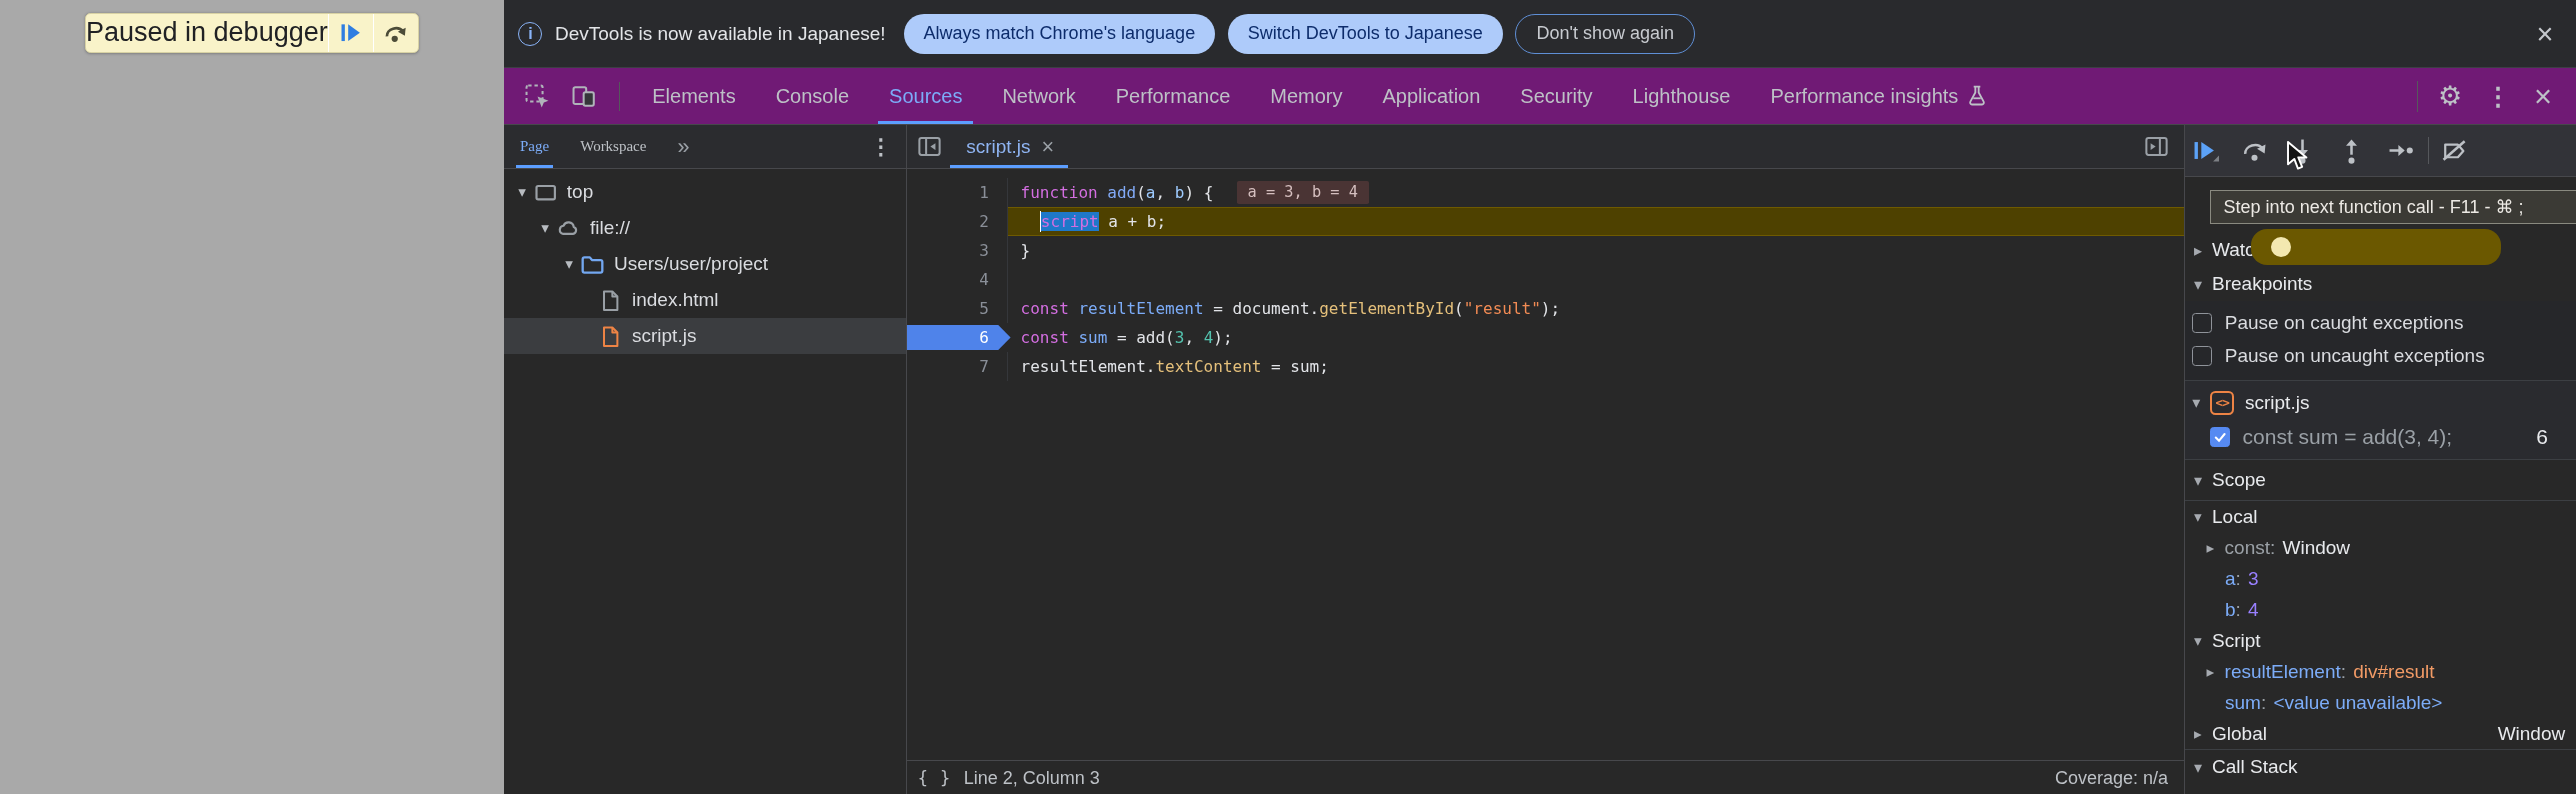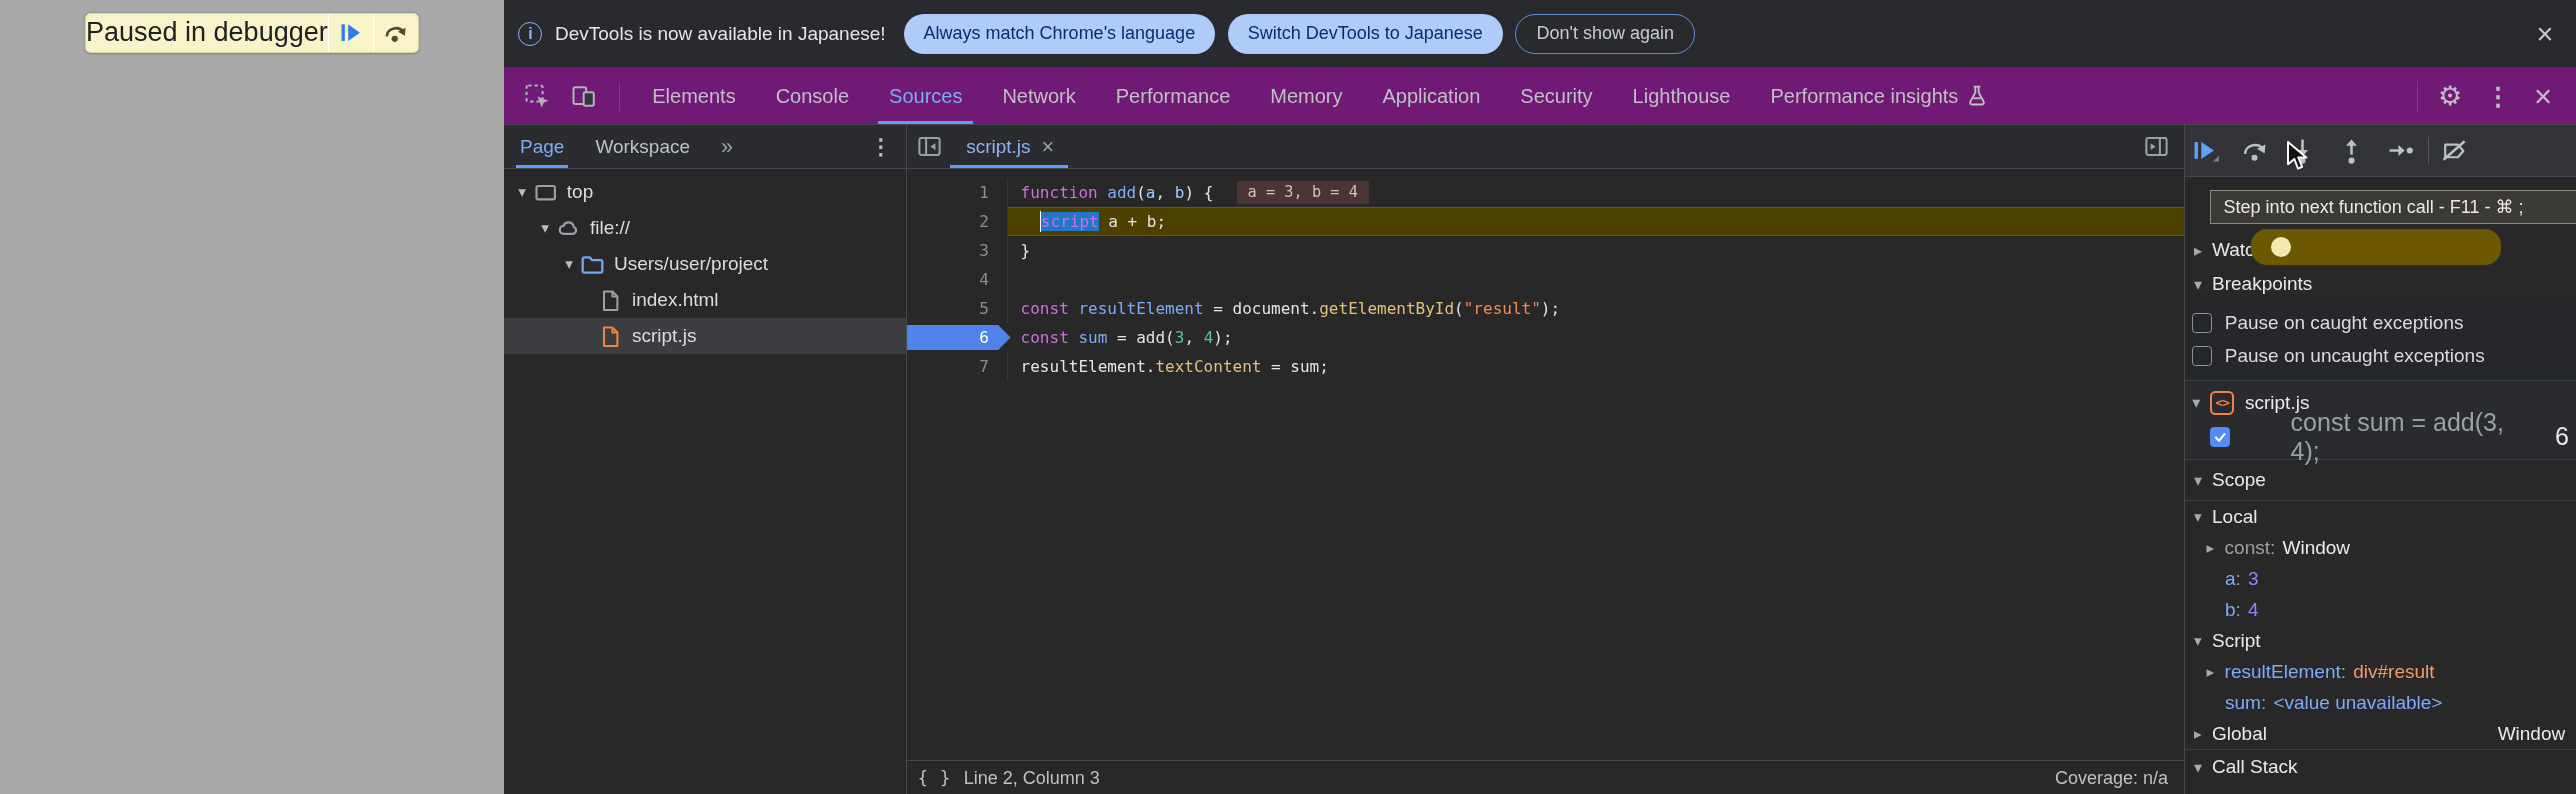--- a/index.html
+++ b/index.html
@@ -45,21 +45,21 @@
   .tb-gear { font-size:27px; color:#bdc1c6; margin-right:23.4px; cursor:pointer; line-height:1; }
   .tb-kebab { font-size:25px; color:#bdc1c6; margin-right:23.4px; cursor:pointer; line-height:1; font-weight:bold; }
   .tb-close { font-size:31px; color:#bdc1c6; cursor:pointer; line-height:1; }
 
   
   .content { flex:1; display:flex; min-height:0; }
 
   
   .filenav { width:403px; flex:none; border-right:0.9px solid #47484c; display:flex; flex-direction:column; background:#282828; }
   .filenav-header { flex:none; height:44px; border-bottom:0.9px solid #47484c; background:#2b2c2f; display:flex; align-items:center; padding-left:16px; position:relative; }
-  .fn-tab { position:relative; height:100%; display:flex; align-items:center; font-size:19px; color:#bdc1c6; margin-right:31px; cursor:pointer; }
+  .fn-tab { position:relative; height:100%; display:flex; align-items:center; font-size:15px; color:#bdc1c6; margin-right:31px; cursor:pointer;font-family:Liberation Serif, serif; }
   .fn-tab.selected { color:#7cacf8; }
   .fn-tab.selected::after { content:""; position:absolute; left:-3.6px; right:-3.6px; bottom:0; height:2.7px; background:#5c9eff; }
   .fn-more { font-size:21.6px; color:#9aa0a6; cursor:pointer; letter-spacing:-1.8px; }
   .fn-kebab { position:absolute; right:14.4px; font-size:21.6px; color:#bdc1c6; font-weight:bold; cursor:pointer; }
   .tree { flex:1; padding-top:5.4px; }
   .tree-row { height:36px; display:flex; align-items:center; font-size:19px; color:#dadce0; cursor:pointer; white-space:nowrap; }
   .tree-row.selected { background:#3b3d40; }
   .tree-row .tw { width:14.4px; text-align:center; color:#b8bcc1; font-size:15.3px; flex:none; margin-right:3.6px; }
   .tree-row .ticon { width:25px; height:25px; flex:none; margin-right:9px; display:flex; align-items:center; justify-content:center; }
   .d0 { padding-left:10.8px; } .d1 { padding-left:34px; } .d2 { padding-left:58px; } .d3 { padding-left:94px; }
@@ -113,21 +113,21 @@
   .bp-options { flex:none; background:#26272a; border-bottom:0.9px solid #3c3f43; padding:5.4px 0 7.2px 0; }
   .chk-row { height:33px; display:flex; align-items:center; padding-left:7.2px; font-size:19px; color:#dadce0; cursor:pointer; }
   .checkbox { width:20px; height:20px; border:1.8px solid #8f939a; border-radius:3.6px; background:transparent; flex:none; margin-right:12.6px; }
   .checkbox.checked { background:#568af2; border-color:#568af2; display:flex; align-items:center; justify-content:center; }
 
   .bp-group { flex:none; padding:5.4px 0; border-bottom:0.9px solid #3c3f43; background:#2a2b2f; }
   .bpg-file { height:34px; display:flex; align-items:center; padding-left:7.2px; font-size:19px; color:#e8eaed; cursor:pointer; }
   .bpg-file .tri { width:18px; color:#a6aab0; font-size:16px; flex:none; }
   .js-badge { width:24px; height:24px; border:2.2px solid #ee8445; border-radius:5.4px; color:#ee8445; font-family:"DejaVu Sans Mono", monospace;
     font-size:12.6px; font-weight:bold; display:flex; align-items:center; justify-content:center; margin-right:10.8px; flex:none; letter-spacing:-0.9px; }
-  .bpg-entry { height:34px; display:flex; align-items:center; padding-left:25px; padding-right:7px; font-size:25px; color:#9aa0a6; cursor:pointer;gap:48px; }
+  .bpg-entry { height:34px; display:flex; align-items:center; padding-left:25px; padding-right:28px; font-size:21px; color:#9aa0a6; cursor:pointer; }
   .bpg-entry .bp-line-num { margin-left:auto; color:#e8eaed; }
 
   .scope-rows { flex:none; }
   .sc-row { height:31px; display:flex; align-items:center; font-size:19px; color:#dadce0; white-space:nowrap; }
   .sc-row .tri { width:18px; color:#a6aab0; font-size:15.3px; flex:none; }
   .sc-sec { padding-left:9px; color:#e8eaed; cursor:pointer; }
   .sc-child { padding-left:21.6px; cursor:pointer; }
   .sc-leaf { padding-left:40px; }
   .vname { color:#7cacf8; } .vname-gray { color:#9aa0a6; } .vcolon { color:#9aa0a6; margin-right:7.2px; }
   .vval-plain { color:#e8eaed; } .vval-num { color:#9980ff; } .vval-node { color:#f29b66; } .vval-blue { color:#7cacf8; }

